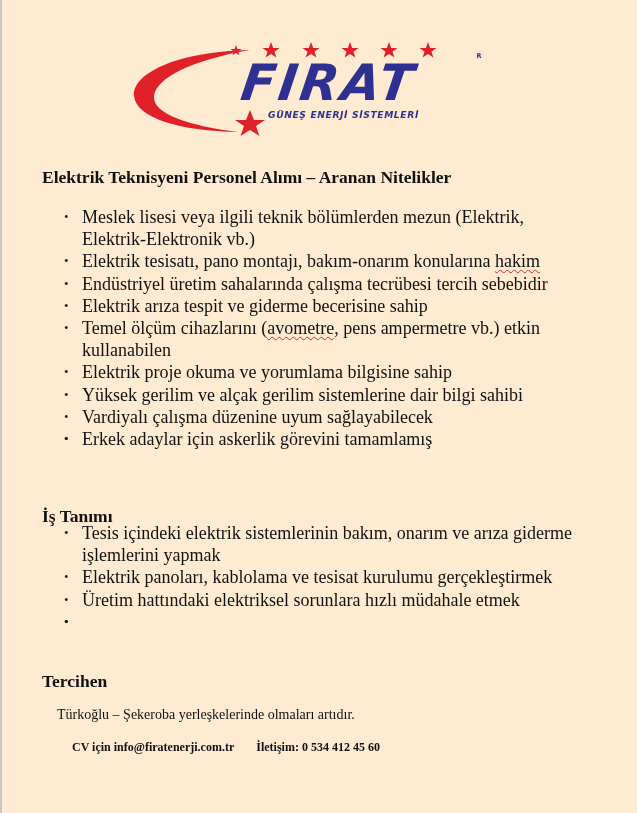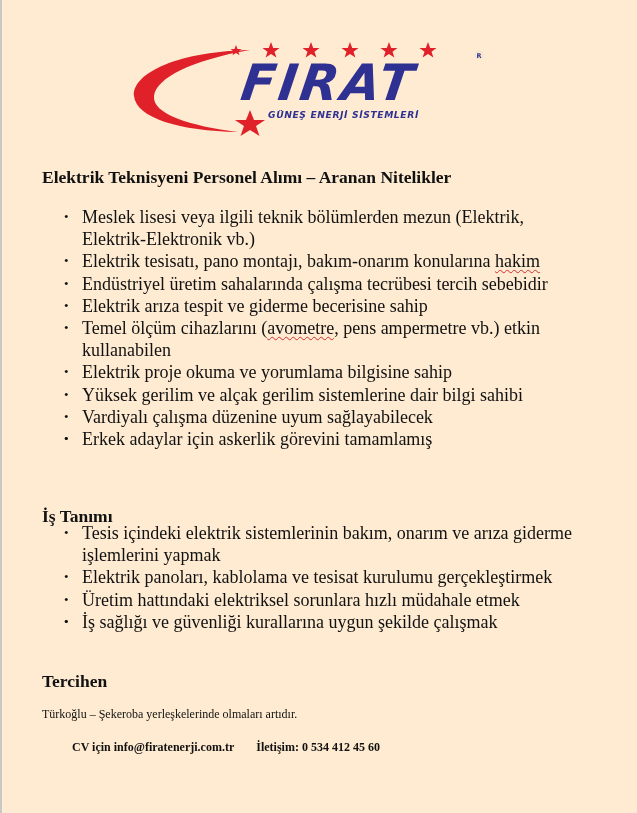--- a/index.html
+++ b/index.html
@@ -49,23 +49,23 @@
     .h2 {
       position: absolute;
       left: 40px;
       font-size: 17.5px;
       font-weight: bold;
     }
     #task-heading { top: 485px; margin-top: 21px; }
     #pref-heading { top: 671px; }
     .pref-text {
       position: absolute;
-      left: 40px;
+      left: 55px;
       top: 707px;
-      font-size: 12px;
+      font-size: 14px;
       white-space: nowrap;
     }
     .contact {
       position: absolute;
       left: 70px;
       top: 740px;
       font-size: 12px;
       font-weight: bold;
       white-space: nowrap;
     }
@@ -117,21 +117,21 @@
   <li><span class="bullet">•</span><span>Erkek adaylar için askerlik görevini tamamlamış</span></li>
 </ul>
 
 <div class="h2" id="task-heading">İş Tanımı</div>
 
 <ul class="list" id="task-list">
   <li><span class="bullet">•</span><span>Tesis içindeki elektrik sistemlerinin bakım, onarım ve arıza giderme işlemlerini yapmak</span></li>
   <li><span class="bullet">•</span><span>Elektrik panoları, kablolama ve tesisat kurulumu gerçekleştirmek</span></li>
   <li><span class="bullet">•</span><span>Üretim hattındaki elektriksel sorunlara hızlı müdahale etmek</span></li>
   <li><span class="bullet">•</span></li>
-  <li><span class="bullet">•</span><span>İş sağlığı ve güvenliği kurallarına uygun şekilde çalışmak</span></li>
+  <li><span class="bullet">•</span></li>
 </ul>
 
 <div class="h2" id="pref-heading">Tercihen</div>
 <div class="pref-text">Türkoğlu – Şekeroba yerleşkelerinde olmaları artıdır.</div>
 
 <div class="contact">
   <span>CV için info@firatenerji.com.tr</span><span class="gap"></span><span>İletişim:  0 534 412 45 60</span>
 </div>
 
 </body></html>

